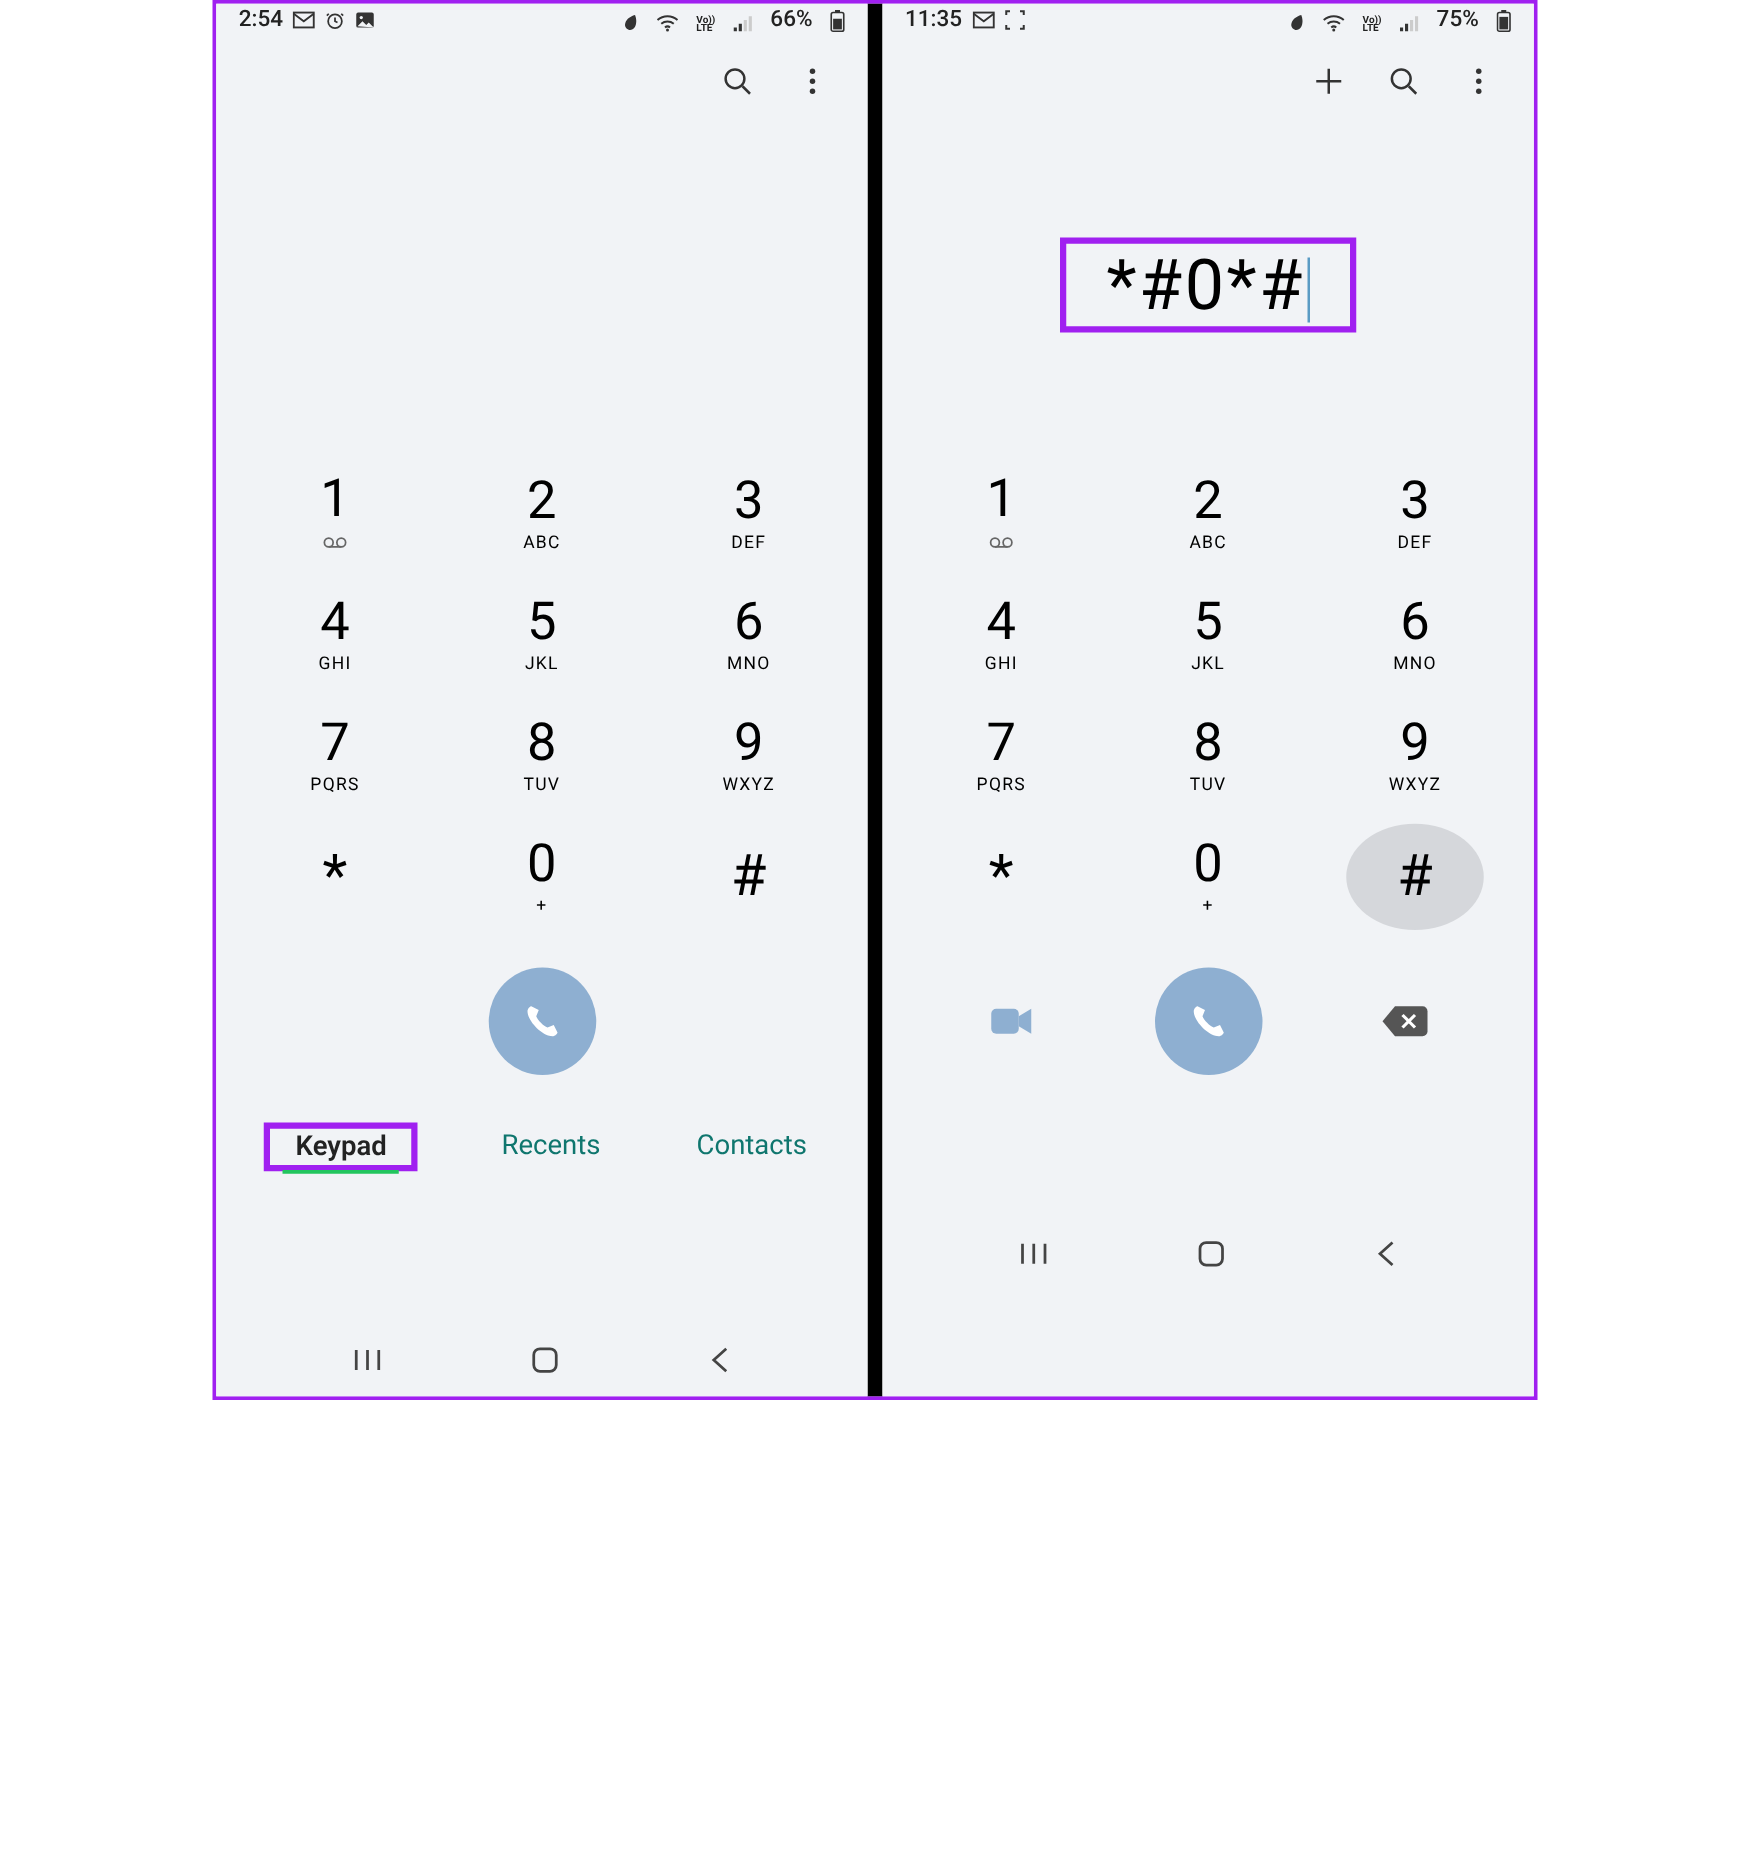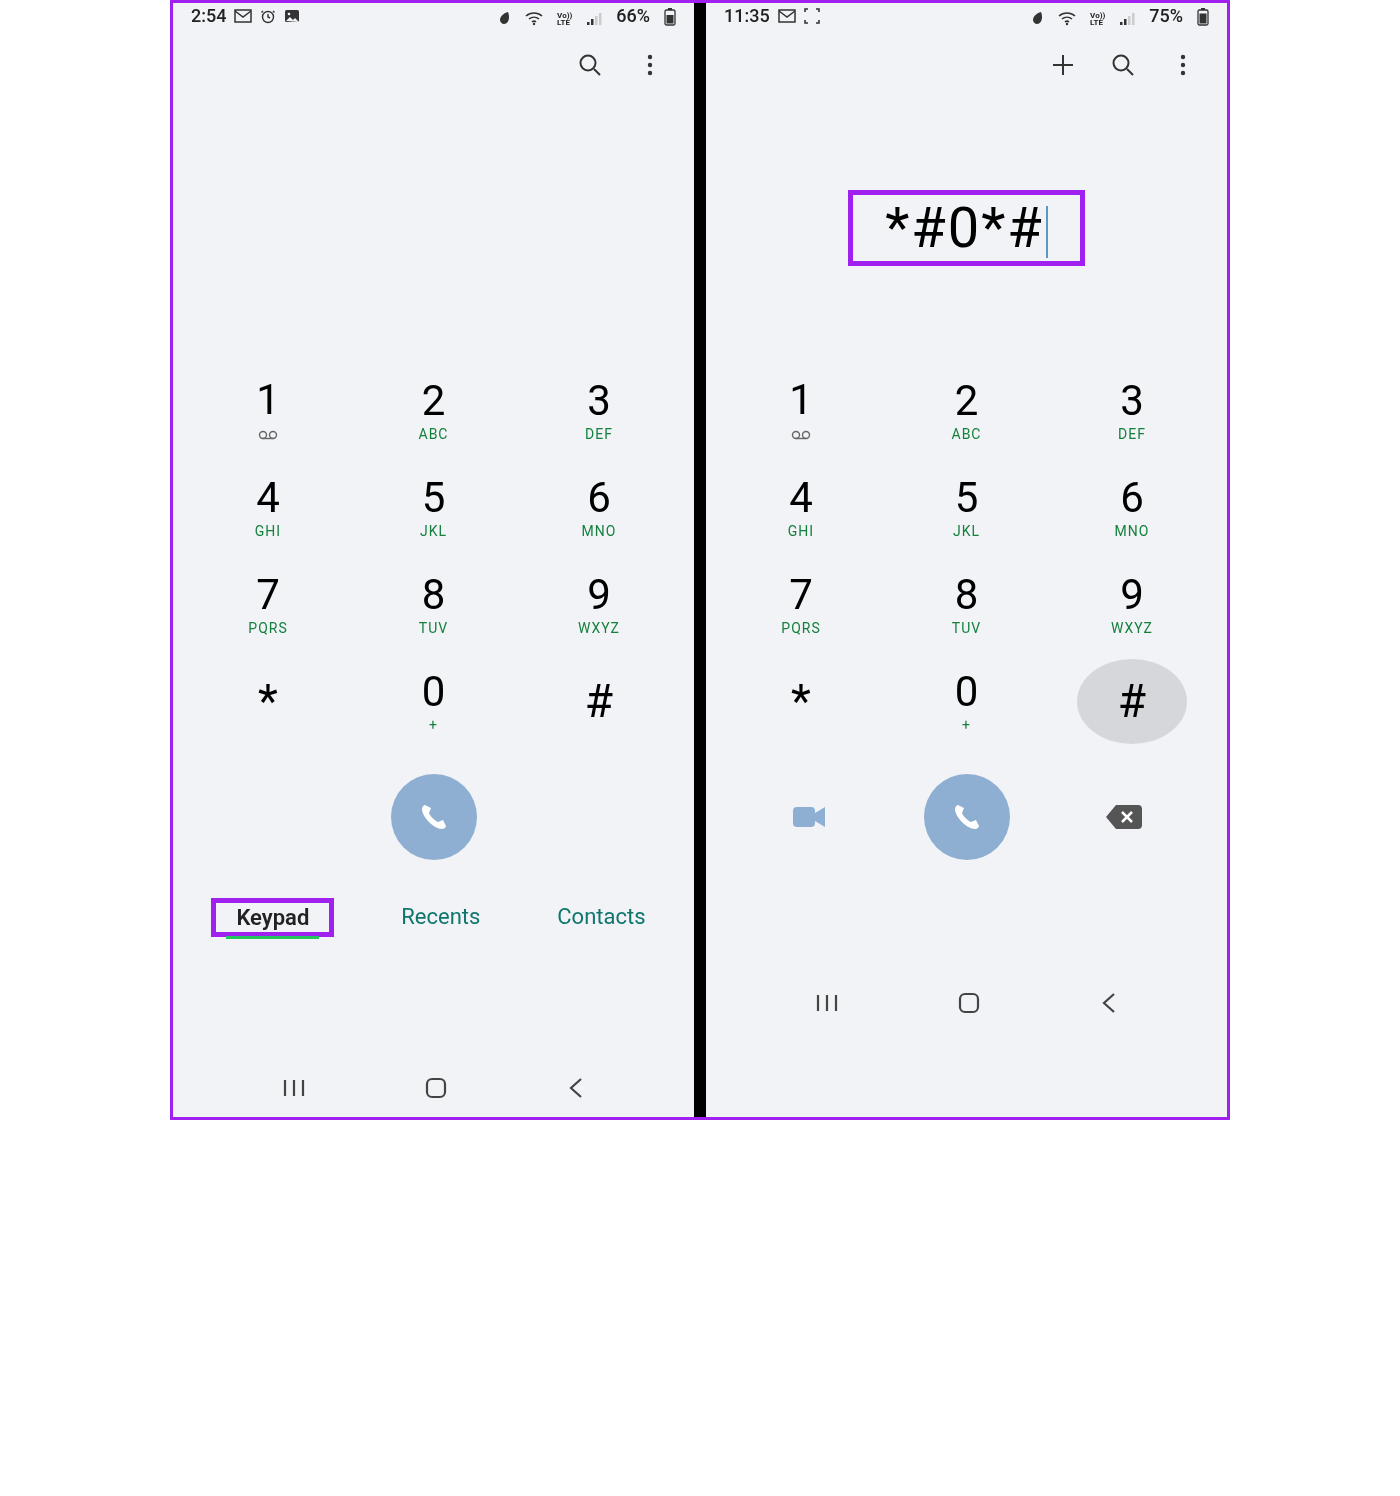--- a/index.html
+++ b/index.html
@@ -15,21 +15,21 @@
 .top-btn{width:32px;height:32px;display:flex;align-items:center;justify-content:center;color:#333}
 .dial-area{height:280px;display:flex;align-items:center;justify-content:center}
 .dial-input{font-size:56px;font-weight:400;letter-spacing:2px;color:#000;position:relative;padding:10px 20px}
 .hl-box{border:5px solid #a020f0;display:inline-block;padding:0 12px}
 .cursor{display:inline-block;width:2px;height:52px;background:#5a9bc4;vertical-align:middle;margin-left:2px}
 .keypad{padding:0 40px}
 .kp-row{display:flex;justify-content:space-between;margin-bottom:12px}
 .kp-key{width:110px;height:85px;display:flex;flex-direction:column;align-items:center;justify-content:center;border-radius:50%;cursor:pointer}
 .kp-key.pressed{background:#d5d7db}
 .kp-digit{font-size:42px;font-weight:400;color:#000;line-height:1}
-.kp-sub{font-size:14px;color:#15803d;letter-spacing:1px;margin-top:4px}
+.kp-sub{font-size:14px;color:#000000;letter-spacing:1px;margin-top:4px}
 .kp-digit.symbol{font-size:46px;line-height:0.8}
 .vm-icon{font-size:14px;color:#666;margin-top:6px}
 .action-row{display:flex;justify-content:center;align-items:center;gap:90px;margin:18px 0 24px}
 .call-btn{width:86px;height:86px;border-radius:50%;background:#8eafd1;display:flex;align-items:center;justify-content:center;color:#fff}
 .side-btn{width:48px;height:48px;display:flex;align-items:center;justify-content:center;color:#8eafd1}
 .backspace-btn{color:#555}
 .tabs{display:flex;justify-content:space-around;padding:14px 10px 18px}
 .tab{font-size:22px;color:#0f766e;padding:6px 10px}
 .tab.active{color:#222;font-weight:600;border-bottom:3px solid #22c55e}
 .hl-tab{border:5px solid #a020f0;display:inline-block;padding:2px 10px}

